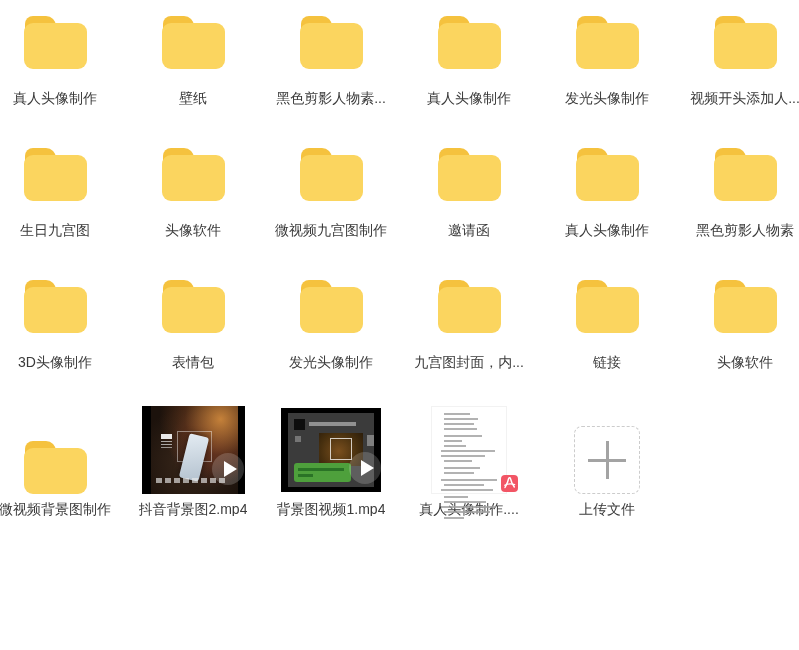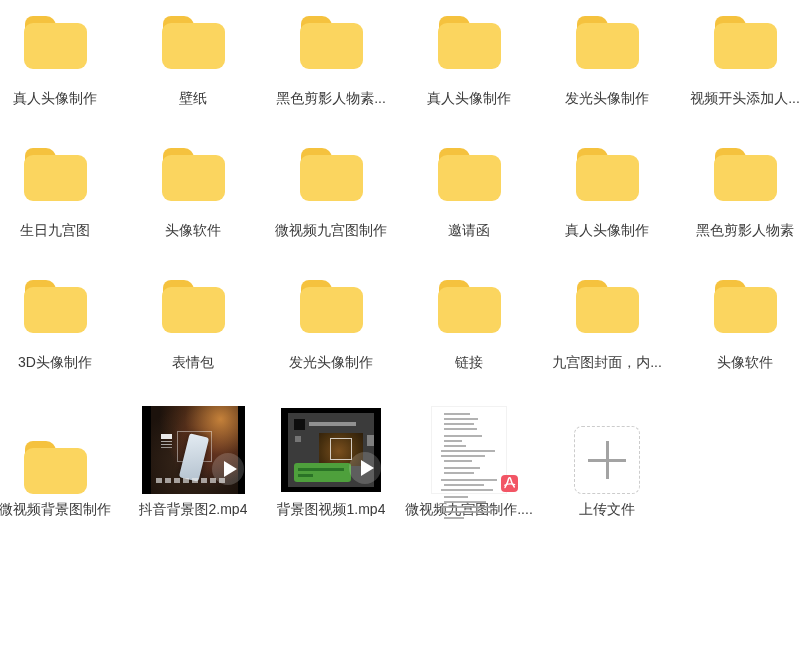--- a/index.html
+++ b/index.html
@@ -220,27 +220,27 @@
   <div class="cell">
     <div class="media">
         <div class="folder"></div>
       </div>
     <div class="label">发光头像制作</div>
   </div>
   <div class="cell">
     <div class="media">
         <div class="folder"></div>
       </div>
+    <div class="label">九宫图封面，内...</div>
+  </div>
+  <div class="cell">
+    <div class="media">
+        <div class="folder"></div>
+      </div>
     <div class="label">链接</div>
-  </div>
-  <div class="cell">
-    <div class="media">
-        <div class="folder"></div>
-      </div>
-    <div class="label">九宫图封面，内...</div>
   </div>
   <div class="cell">
     <div class="media">
         <div class="folder"></div>
       </div>
     <div class="label">头像软件</div>
   </div>
 
   <div class="cell r5">
     <div class="media">
@@ -309,21 +309,21 @@
             <i></i>
         </div>
         <div class="pdf-badge">
           <svg width="17" height="17" viewBox="0 0 17 17">
             <path d="M4 12.5 C6 9 7.3 5.5 7.6 3.6 C7.8 2.4 9.2 2.4 9.5 3.6 C10 6 11.5 9.6 13.3 12" fill="none" stroke="#ffffff" stroke-width="1.5" stroke-linecap="round"></path>
             <path d="M3.6 10.2 C6.6 8.8 10.6 8.6 13.7 9.6" fill="none" stroke="#ffffff" stroke-width="1.2" stroke-linecap="round"></path>
           </svg>
         </div>
       </div>
     </div>
-    <div class="label">微视频九宫图制作....</div>
+    <div class="label">真人头像制作....</div>
   </div>
 
   <div class="cell r5">
     <div class="media">
       <div class="upload">
         <div class="plus"></div>
       </div>
     </div>
     <div class="label">上传文件</div>
   </div>

